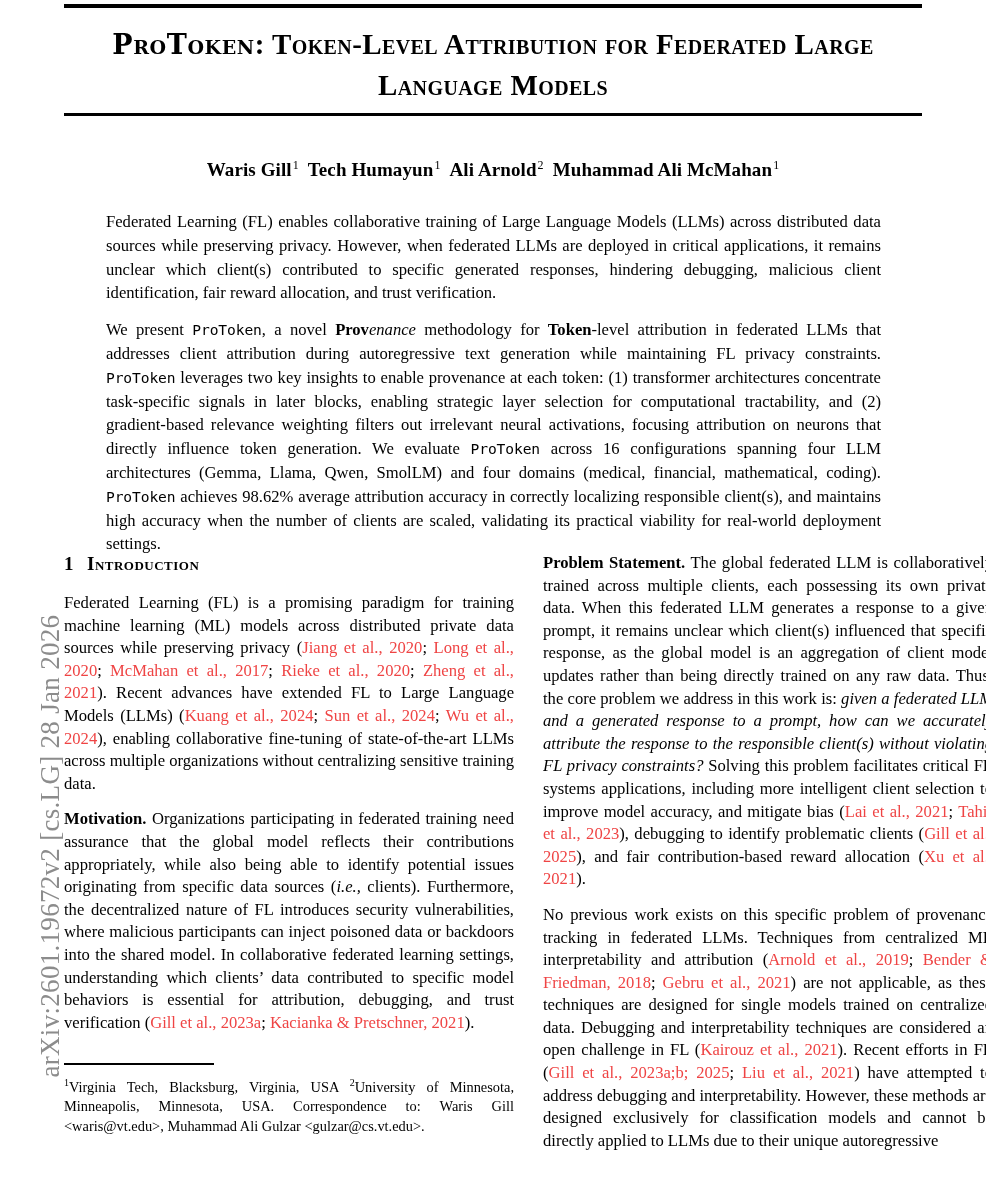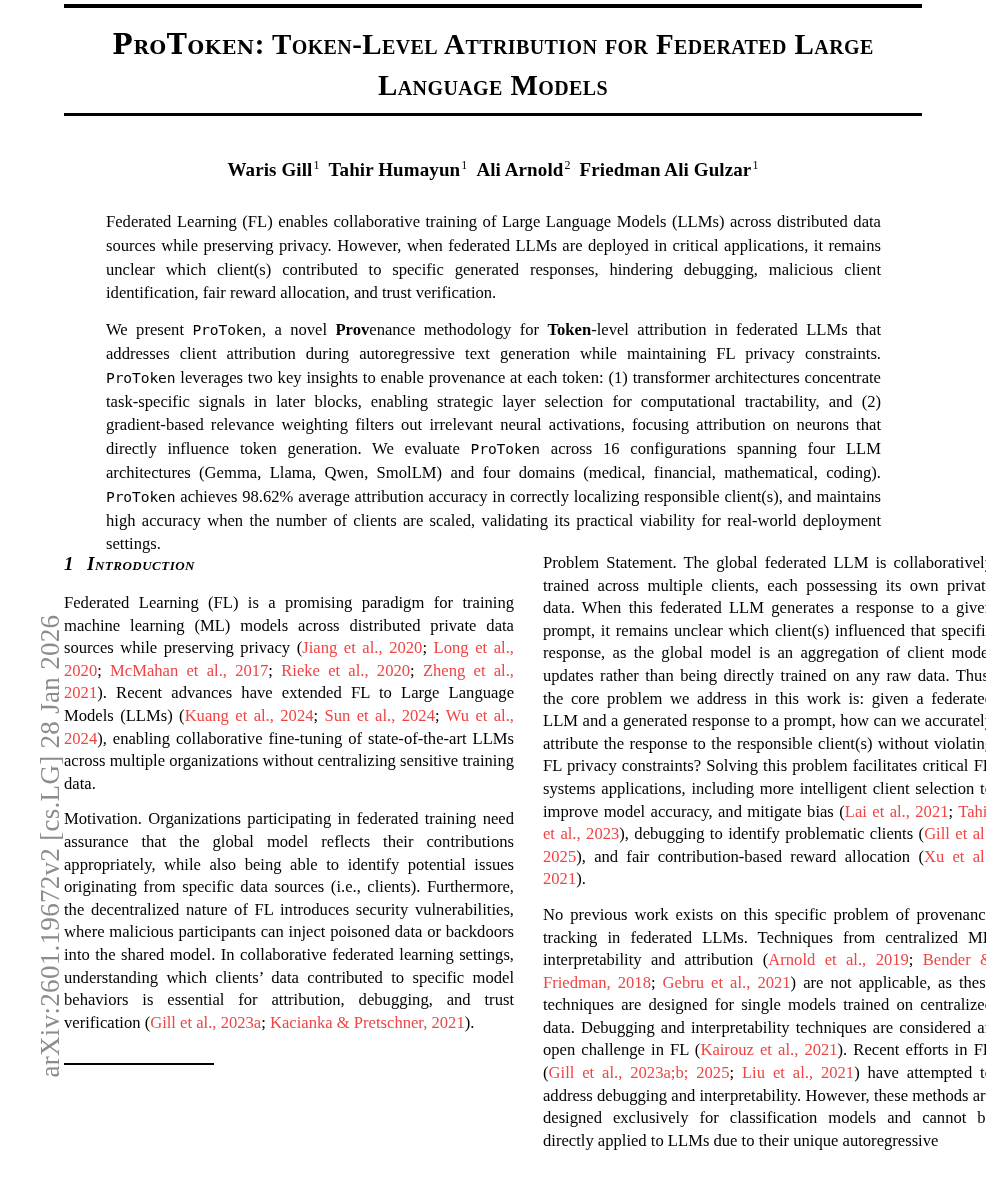--- a/index.html
+++ b/index.html
@@ -131,22 +131,22 @@
   }
   .abstract-body p { margin: 0 0 13px 0; }
   .abstract-body p:last-child { margin-bottom: 0; }
 
   .mono {
     font-family: "DejaVu Sans Mono", "Liberation Mono", monospace;
     font-size: 14.6px;
     letter-spacing: -0.1px;
   }
   .bi { font-weight: bold; }
-  .it { }
-  .bd { font-weight: normal; }
+  .it { font-style: italic; }
+  .bd { font-weight: bold; }
   .cite { color: #ef4444; }
 
   
   .col {
     position: absolute;
     top: 552px;
     width: 450px;
     font-size: 16.6px;
     line-height: 22.6px;
     text-align: justify;
@@ -154,21 +154,20 @@
   .col-left  { left: 0px; }
   .col-right { left: 479px; }
 
   .sec-heading {
     font-size: 19px;
     font-weight: bold;
     font-variant: small-caps;
     letter-spacing: 0.5px;
     margin: 0 0 16px 0;
     line-height: 24px;
-    font-style: italic;
   }
   .sec-heading .num {
     font-variant: normal;
     margin-right: 13px;
   }
   .col p { margin: 0 0 13px 0; }
 
   
   .footnote {
     position: absolute;
@@ -203,39 +202,40 @@
 
     <div class="rule-top"></div>
 
     <div class="title">
       <span class="mono-sc">ProToken</span><span>: Token-Level Attribution for Federated Large Language Models</span>
     </div>
 
     <div class="rule-title"></div>
 
     <div class="authors">
-      <span>Waris Gill</span><span class="aff">1</span><span>Tahir Humayun</span><span class="aff">1</span><span>Ali Arnold</span><span class="aff">2</span><span>Friedman Ali Gulzar</span><span class="aff aff-last">1</span>
+      <span>Waris Gill</span><span class="aff">1</span><span>Tech Humayun</span><span class="aff">1</span><span>Ali Arnold</span><span class="aff">2</span><span>Muhammad Ali McMahan</span><span class="aff aff-last">1</span>
     </div>
 
 
     <div class="abstract-body">
       <p>Federated Learning (FL) enables collaborative training of Large Language Models (LLMs) across distributed data sources while preserving privacy. However, when federated LLMs are deployed in critical applications, it remains unclear which client(s) contributed to specific generated responses, hindering debugging, malicious client identification, fair reward allocation, and trust verification.</p>
       <p><span>We present </span><span class="mono">ProToken</span><span>, a novel </span><span class="bi">Prov</span><span class="it">enance</span><span> methodology for </span><span class="bi">Token</span><span>-level attribution in federated LLMs that addresses client attribution during autoregressive text generation while maintaining FL privacy constraints. </span><span class="mono">ProToken</span><span> leverages two key insights to enable provenance at each token: (1) transformer architectures concentrate task-specific signals in later blocks, enabling strategic layer selection for computational tractability, and (2) gradient-based relevance weighting filters out irrelevant neural activations, focusing attribution on neurons that directly influence token generation. We evaluate </span><span class="mono">ProToken</span><span> across 16 configurations spanning four LLM architectures (Gemma, Llama, Qwen, SmolLM) and four domains (medical, financial, mathematical, coding). </span><span class="mono">ProToken</span><span> achieves 98.62% average attribution accuracy in correctly localizing responsible client(s), and maintains high accuracy when the number of clients are scaled, validating its practical viability for real-world deployment settings.</span></p>
     </div>
 
     <div class="col col-left clip-bottom" style="height:500px;">
       <div class="sec-heading"><span class="num">1</span><span>Introduction</span></div>
 
       <p><span>Federated Learning (FL) is a promising paradigm for training machine learning (ML) models across distributed private data sources while preserving privacy (</span><span class="cite">Jiang et al., 2020</span><span>; </span><span class="cite">Long et al., 2020</span><span>; </span><span class="cite">McMahan et al., 2017</span><span>; </span><span class="cite">Rieke et al., 2020</span><span>; </span><span class="cite">Zheng et al., 2021</span><span>). Recent advances have extended FL to Large Language Models (LLMs) (</span><span class="cite">Kuang et al., 2024</span><span>; </span><span class="cite">Sun et al., 2024</span><span>; </span><span class="cite">Wu et al., 2024</span><span>), enabling collaborative fine-tuning of state-of-the-art LLMs across multiple organizations without centralizing sensitive training data.</span></p>
 
       <p><span class="bd">Motivation.</span><span> Organizations participating in federated training need assurance that the global model reflects their contributions appropriately, while also being able to identify potential issues originating from specific data sources (</span><span class="it">i.e.,</span><span> clients). Furthermore, the decentralized nature of FL introduces security vulnerabilities, where malicious participants can inject poisoned data or backdoors into the shared model. In collaborative federated learning settings, understanding which clients’ data contributed to specific model behaviors is essential for attribution, debugging, and trust verification (</span><span class="cite">Gill et al., 2023a</span><span>; </span><span class="cite">Kacianka &amp; Pretschner, 2021</span><span>).</span></p>
     </div>
 
     <div class="footnote clip-bottom" style="height:130px;">
       <div class="footnote-rule"></div>
+      <div class="footnote-text"><sup>1</sup><span>Virginia Tech, Blacksburg, Virginia, USA </span><sup>2</sup><span>University of Minnesota, Minneapolis, Minnesota, USA. Correspondence to: Waris Gill &lt;waris@vt.edu&gt;, Muhammad Ali Gulzar &lt;gulzar@cs.vt.edu&gt;.</span></div>
     </div>
 
     <div class="col col-right clip-bottom" style="height:648px;">
       <p><span class="bd">Problem Statement.</span><span> The global federated LLM is collaboratively trained across multiple clients, each possessing its own private data. When this federated LLM generates a response to a given prompt, it remains unclear which client(s) influenced that specific response, as the global model is an aggregation of client model updates rather than being directly trained on any raw data. Thus, the core problem we address in this work is: </span><span class="it">given a federated LLM and a generated response to a prompt, how can we accurately attribute the response to the responsible client(s) without violating FL privacy constraints?</span><span> Solving this problem facilitates critical FL systems applications, including more intelligent client selection to improve model accuracy, and mitigate bias (</span><span class="cite">Lai et al., 2021</span><span>; </span><span class="cite">Tahir et al., 2023</span><span>), debugging to identify problematic clients (</span><span class="cite">Gill et al., 2025</span><span>), and fair contribution-based reward allocation (</span><span class="cite">Xu et al., 2021</span><span>).</span></p>
 
       <p><span>No previous work exists on this specific problem of provenance tracking in federated LLMs. Techniques from centralized ML interpretability and attribution (</span><span class="cite">Arnold et al., 2019</span><span>; </span><span class="cite">Bender &amp; Friedman, 2018</span><span>; </span><span class="cite">Gebru et al., 2021</span><span>) are not applicable, as these techniques are designed for single models trained on centralized data. Debugging and interpretability techniques are considered an open challenge in FL (</span><span class="cite">Kairouz et al., 2021</span><span>). Recent efforts in FL (</span><span class="cite">Gill et al., 2023a;b; 2025</span><span>; </span><span class="cite">Liu et al., 2021</span><span>) have attempted to address debugging and interpretability. However, these methods are designed exclusively for classification models and cannot be directly applied to LLMs due to their unique autoregressive</span></p>
     </div>
 
   </div>
 </div>

